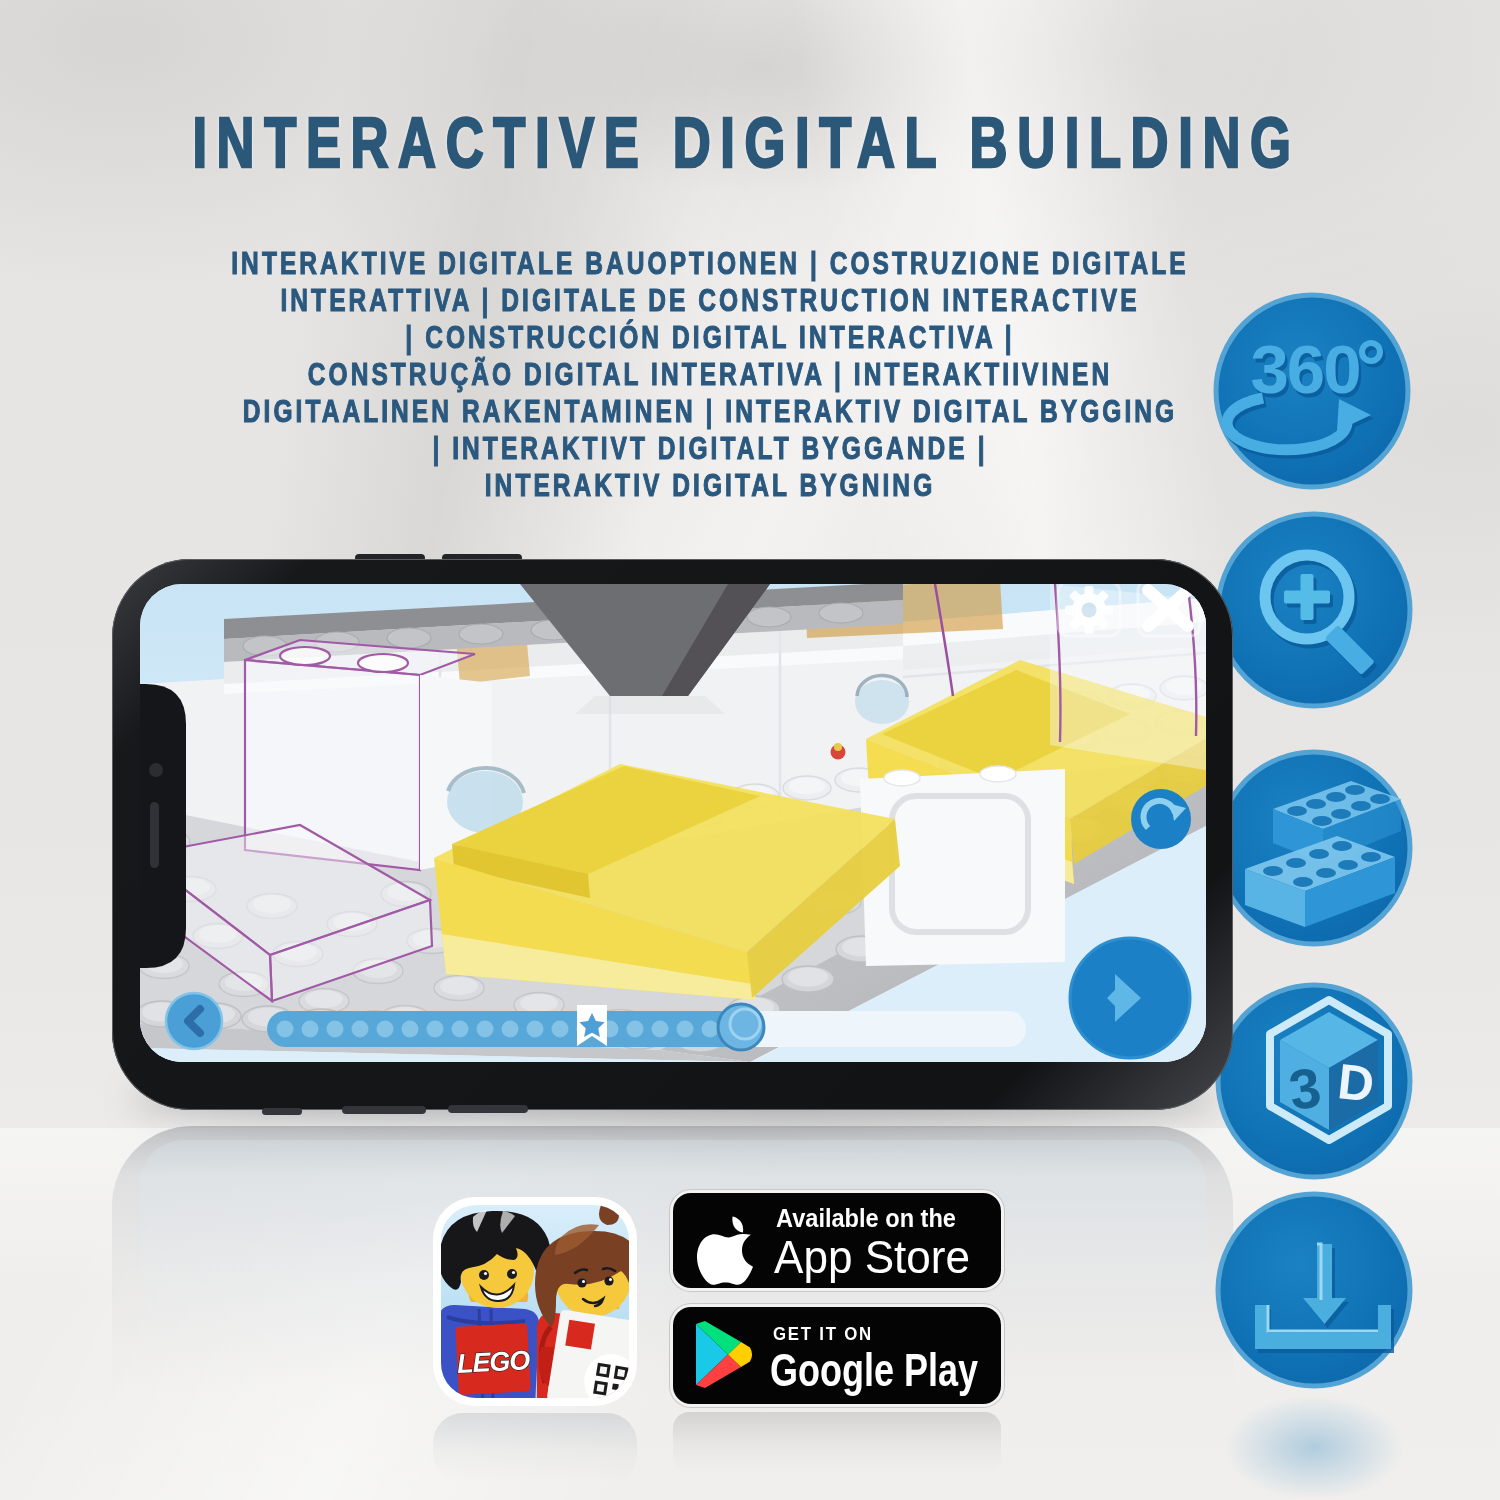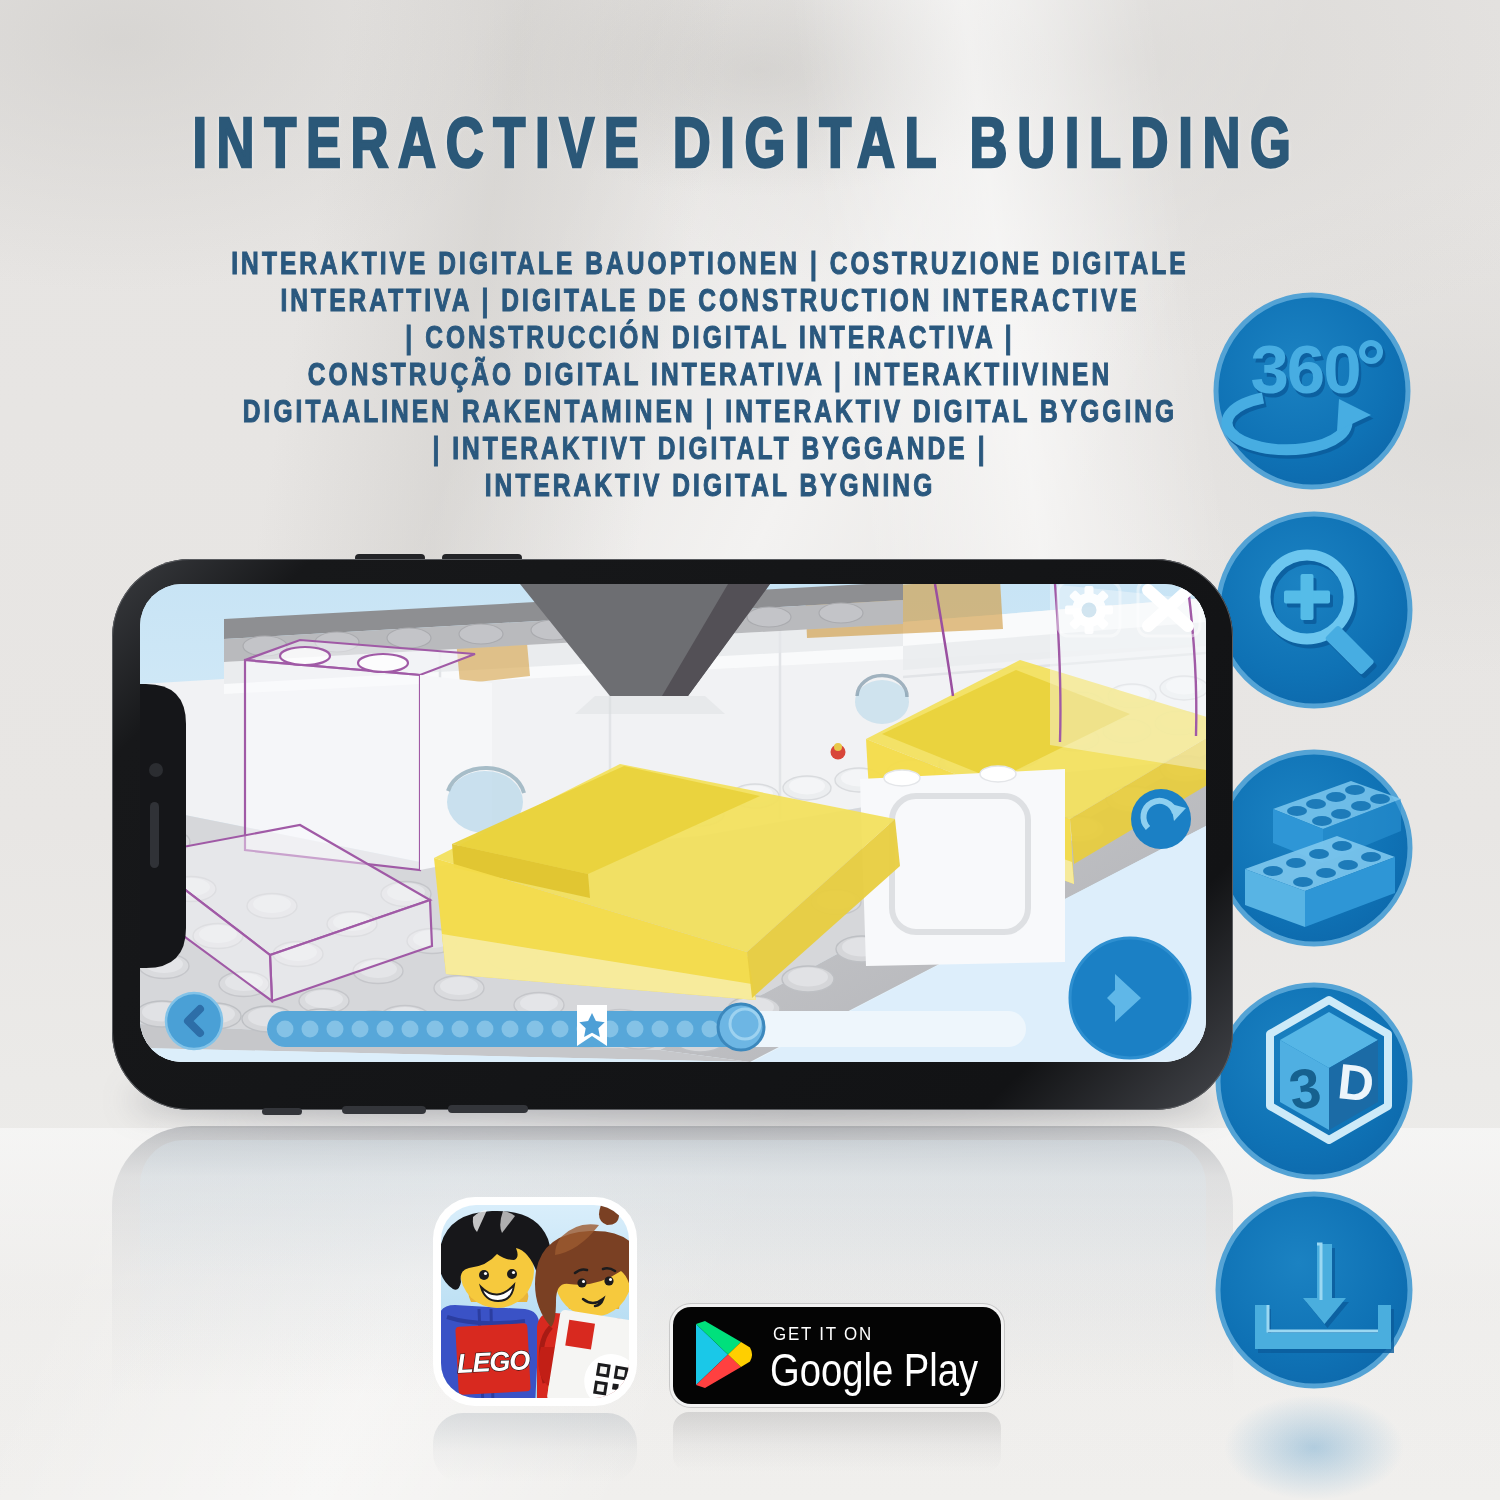--- a/index.html
+++ b/index.html
@@ -671,23 +671,34 @@
         </g>
 
         <g transform="rotate(-3 60 162)">
           <rect x="24" y="128" width="72" height="68" rx="4" fill="#d8291f"></rect>
           <text x="60" y="174" font-family="Liberation Sans, sans-serif" font-weight="bold" font-size="27" fill="#ffffff" text-anchor="middle" stroke="#1b1b1d" stroke-width="1.2" style="paint-order:stroke;font-style:italic;" letter-spacing="-1">LEGO</text>
         </g>
       </g>
     </svg>
   </div>
 
+  <div class="abs" style="z-index:6;left:673px;top:1193px;width:328px;height:95px;background:#040404;border-radius:18px;
+    box-shadow:0 0 0 3px #f2f2f2, 0 0 0 4px #c8c8c8;">
+    <svg width="328" height="95" viewBox="0 0 328 95" xmlns="http://www.w3.org/2000/svg">
+      <g fill="#ffffff">
+        <path d="M59.5,23.5 c-1.2,9 3.8,15.5 10.5,16 c1.2,-9 -4,-15 -10.5,-16 Z"></path>
+        <path d="M69,41 c-5.5,0 -9,3.4 -13.5,3.4 c-4.5,0 -9,-3.2 -14,-3.2 c-9,0 -17.5,9 -17.5,23 c0,13.5 9.5,27.5 16,27.5 c4.5,0 6.5,-2.3 12.5,-2.3 c6,0 8,2.3 12.5,2.3 c7,0 12.5,-11.5 15,-18 c-7,-3.4 -11,-9 -11,-16.5 c0,-6.5 3.5,-12 9,-15.4 c-2.5,-0.6 -6,-0.8 -9,-0.8 Z"></path>
+      </g>
+      <text x="103" y="34" font-family="Liberation Sans, sans-serif" font-weight="bold" font-size="25" fill="#ffffff" textLength="180" lengthAdjust="spacingAndGlyphs">Available on the</text>
+      <text x="101" y="80" font-family="Liberation Sans, sans-serif" font-size="47" fill="#ffffff" textLength="196" lengthAdjust="spacingAndGlyphs">App Store</text>
+    </svg>
+  </div>
 
   <div class="abs" style="z-index:6;left:673px;top:1307px;width:328px;height:97px;background:#040404;border-radius:18px;
-    box-shadow:0 0 0 3px #f2f2f2, 0 0 0 4px #c8c8c8;">
+    box-shadow:0 0 0 3px #f2f2f2, 0 0 0 4px #c8c8c8;font-weight:bold;">
     <svg width="328" height="97" viewBox="0 0 328 97" xmlns="http://www.w3.org/2000/svg">
       <g transform="translate(22,14)">
         <path d="M1,3 L1,64 L33,33.5 Z" fill="#1ac8e8"></path>
         <path d="M1,3 L33,33.5 L46,21 L10,0 Z" fill="#00e07c"></path>
         <path d="M1,64 L33,33.5 L46,46 L10,67 Z" fill="#ff4040"></path>
         <path d="M46,21 L33,33.5 L46,46 L55,40.5 Q59,33.5 55,26.5 Z" fill="#ffcf00"></path>
       </g>
       <text x="100" y="33" font-family="Liberation Sans, sans-serif" font-size="19" fill="#ffffff" textLength="100" lengthAdjust="spacingAndGlyphs" letter-spacing="2">GET IT ON</text>
       <text x="97" y="79" font-family="Liberation Sans, sans-serif" font-size="46" fill="#ffffff" textLength="208" lengthAdjust="spacingAndGlyphs">Google Play</text>
     </svg>

